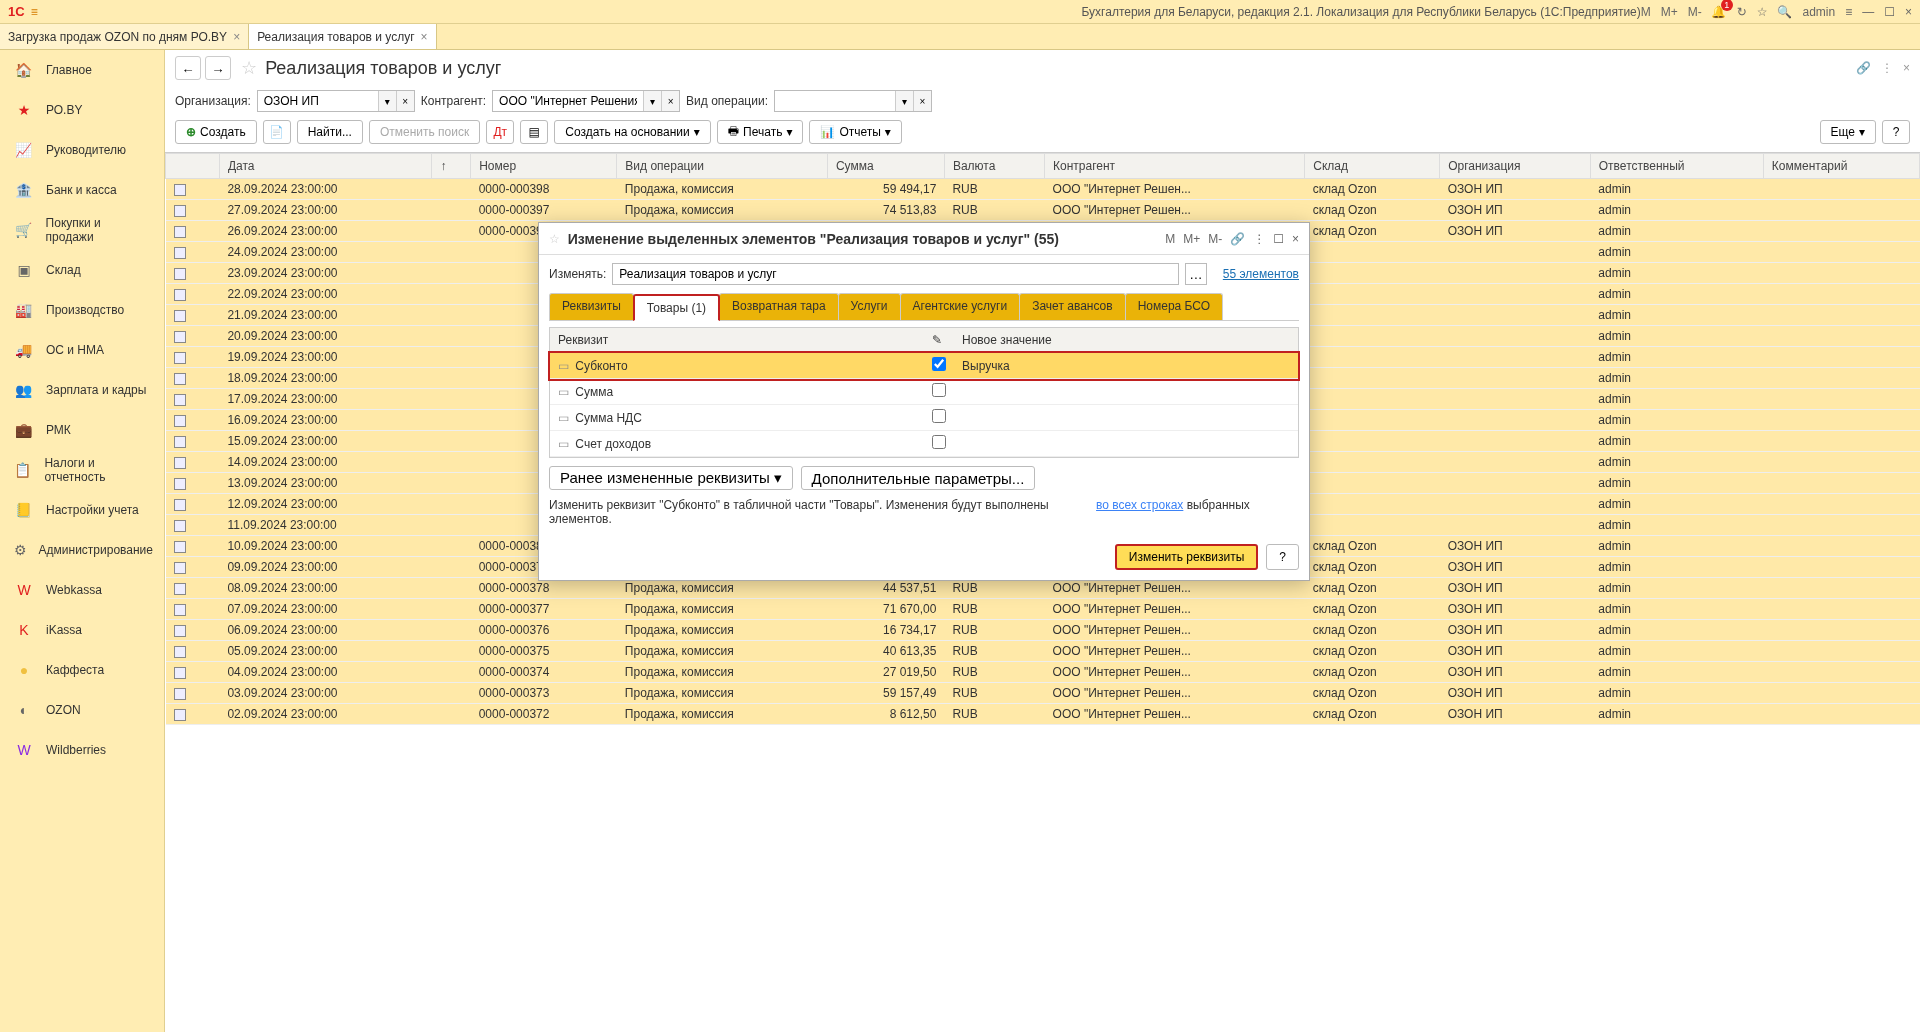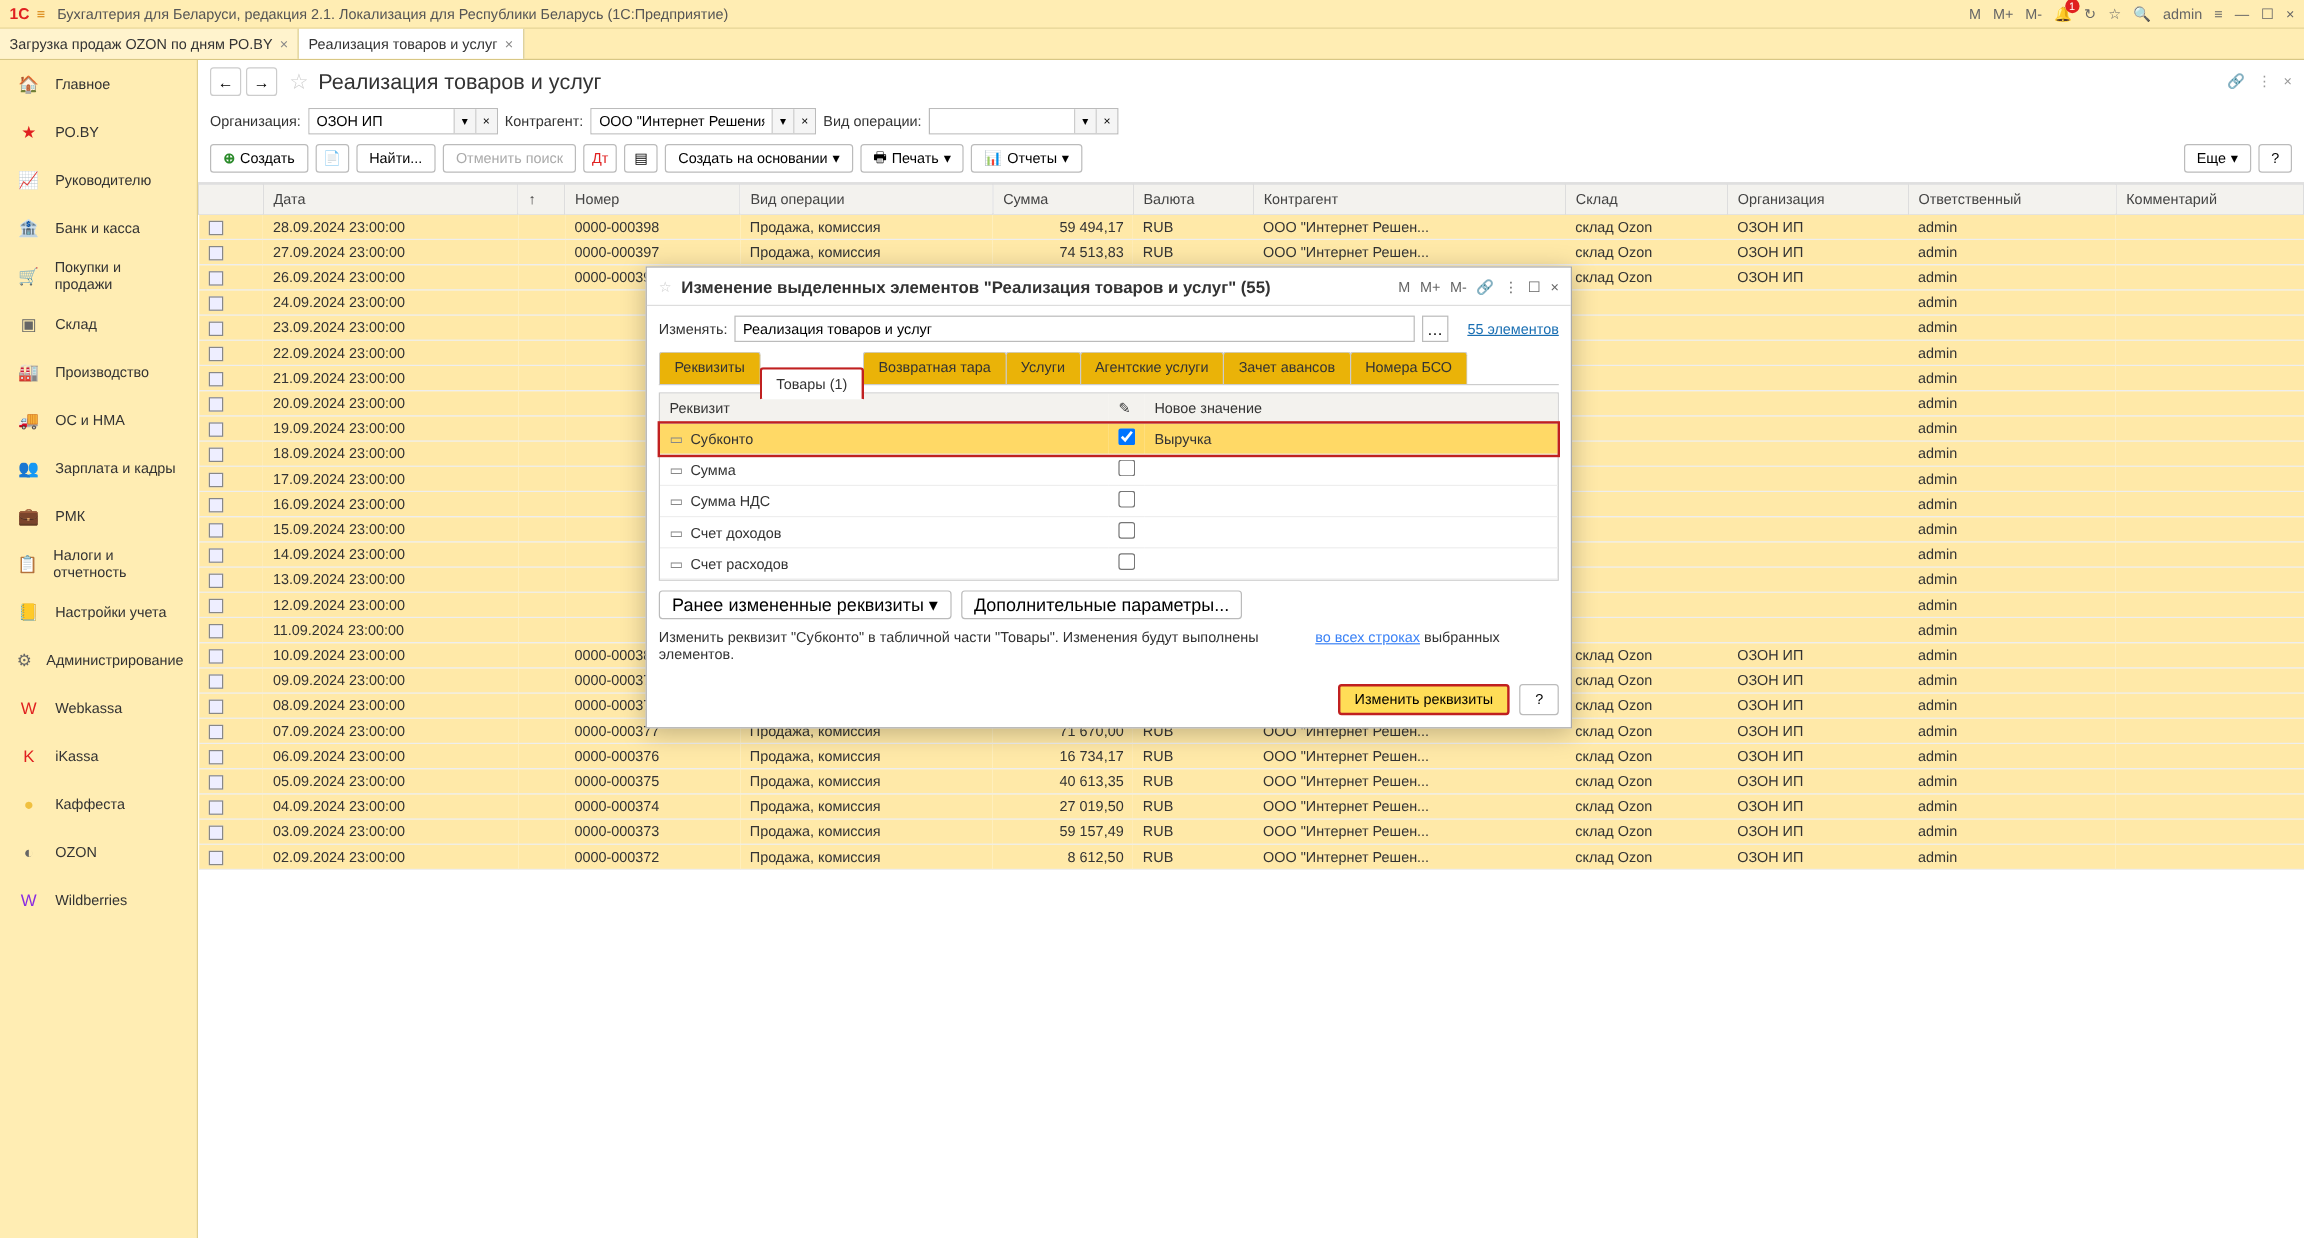--- a/index.html
+++ b/index.html
@@ -1,19 +1,19 @@
 <!DOCTYPE html>
 <html><head>
 <meta charset="utf-8">
 <style>
 * { box-sizing: border-box; margin: 0; padding: 0; font-family: Arial, sans-serif; }
 body { font-size: 12px; background: #fff; color: #333; overflow: hidden; }
 
 
-.titlebar { display: flex; align-items: center; height: 24px; background: #ffedb3; padding: 0 8px; border-bottom: 1px solid #e0cf90; }
+.titlebar { display: flex; align-items: center; height: 24px; background: #ffedb3; padding: 0 8px; border-bottom: 1px solid #e0cf90; text-align: right; }
 .titlebar .logo { color: #e02020; font-weight: bold; font-size: 13px; margin-right: 6px; }
 .titlebar .menu-icon { margin-right: 10px; color: #d47b00; cursor: pointer; }
 .titlebar .title { flex: 1; color: #555; font-size: 12px; }
 .titlebar .right-controls { display: flex; gap: 10px; align-items: center; }
 .titlebar .right-controls span { color: #666; cursor: pointer; }
 .titlebar .bell { position: relative; }
 .titlebar .bell::after { content: "1"; position: absolute; top: -6px; right: -6px; background: #e02020; color: #fff; border-radius: 50%; width: 12px; height: 12px; font-size: 9px; display: flex; align-items: center; justify-content: center; }
 
 
 .tabbar { display: flex; height: 26px; background: #ffedb3; border-bottom: 1px solid #d8c785; }
@@ -73,21 +73,21 @@
 .modal-header .star { color: #ccc; margin-right: 8px; }
 .modal-header .title { font-weight: bold; font-size: 14px; flex: 1; }
 .modal-header .controls { display: flex; gap: 8px; color: #666; font-size: 12px; }
 .modal-header .controls span { cursor: pointer; }
 .modal-body { padding: 8px 10px; }
 .modal-row { display: flex; align-items: center; gap: 6px; margin-bottom: 8px; font-size: 12px; }
 .modal-row input { border: 1px solid #bbb; height: 22px; padding: 0 6px; font-size: 12px; flex: 1; }
 .modal-row a { color: #1a6fb3; text-decoration: underline; margin-left: 10px; }
 .modal-tabs { display: flex; border-bottom: 1px solid #ccc; margin-bottom: 6px; }
 .modal-tabs .mtab { padding: 5px 12px; border: 1px solid #ccc; border-bottom: none; margin-right: -1px; background: #eab308; cursor: pointer; font-size: 12px; border-radius: 3px 3px 0 0; }
-.modal-tabs .mtab.active { background: #fff; border: 2px solid #c02020; border-bottom: 1px solid #fff; position: relative; top: 13px; }
+.modal-tabs .mtab.active { background: #fff; border: 2px solid #c02020; border-bottom: 1px solid #fff; position: relative; top: 1px; }
 .modal-grid { border: 1px solid #ccc; }
 .modal-grid table { width: 100%; border-collapse: collapse; font-size: 12px; }
 .modal-grid th { text-align: left; padding: 5px 8px; background: #f3f2ee; border-bottom: 1px solid #ccc; font-weight: normal; }
 .modal-grid td { padding: 4px 8px; border-bottom: 1px solid #eee; }
 .modal-grid tr.highlighted { background: #ffd966; outline: 2px solid #c02020; }
 .modal-grid .chk { width: 14px; height: 14px; }
 .modal-grid .attr-icon { color: #888; margin-right: 6px; }
 .modal-actions { display: flex; gap: 8px; margin-top: 8px; }
 .modal-actions button { height: 24px; padding: 0 10px; border: 1px solid #bbb; background: #fff; border-radius: 3px; cursor: pointer; font-size: 15px; }
 .modal-hint { margin-top: 8px; font-size: 12px; color: #333; }
@@ -701,25 +701,20 @@
                 <tr>
                   <td><span class="attr-icon">▭</span>Сумма НДС</td>
     <td><input type="checkbox" class="chk" style=""></td>
     <td></td>
                 </tr>
                 <tr>
                   <td><span class="attr-icon">▭</span>Счет доходов</td>
     <td><input type="checkbox" class="chk" style=""></td>
     <td></td>
                 </tr>
-                <tr>
-                  <td><span class="attr-icon">▭</span>Счет расходов</td>
-    <td><input type="checkbox" class="chk" style=""></td>
-    <td></td>
-                </tr>
               </tbody>
           </table>
         </div>
         <div class="modal-actions">
           <button><span>Ранее измененные реквизиты</span> ▾</button>
           <button>Дополнительные параметры...</button>
         </div>
         <div class="modal-hint">
           <span>Изменить реквизит "Субконто" в табличной части "Товары". Изменения будут выполнены </span><a href="#">во всех строках</a><span> выбранных элементов.</span>
         </div>

